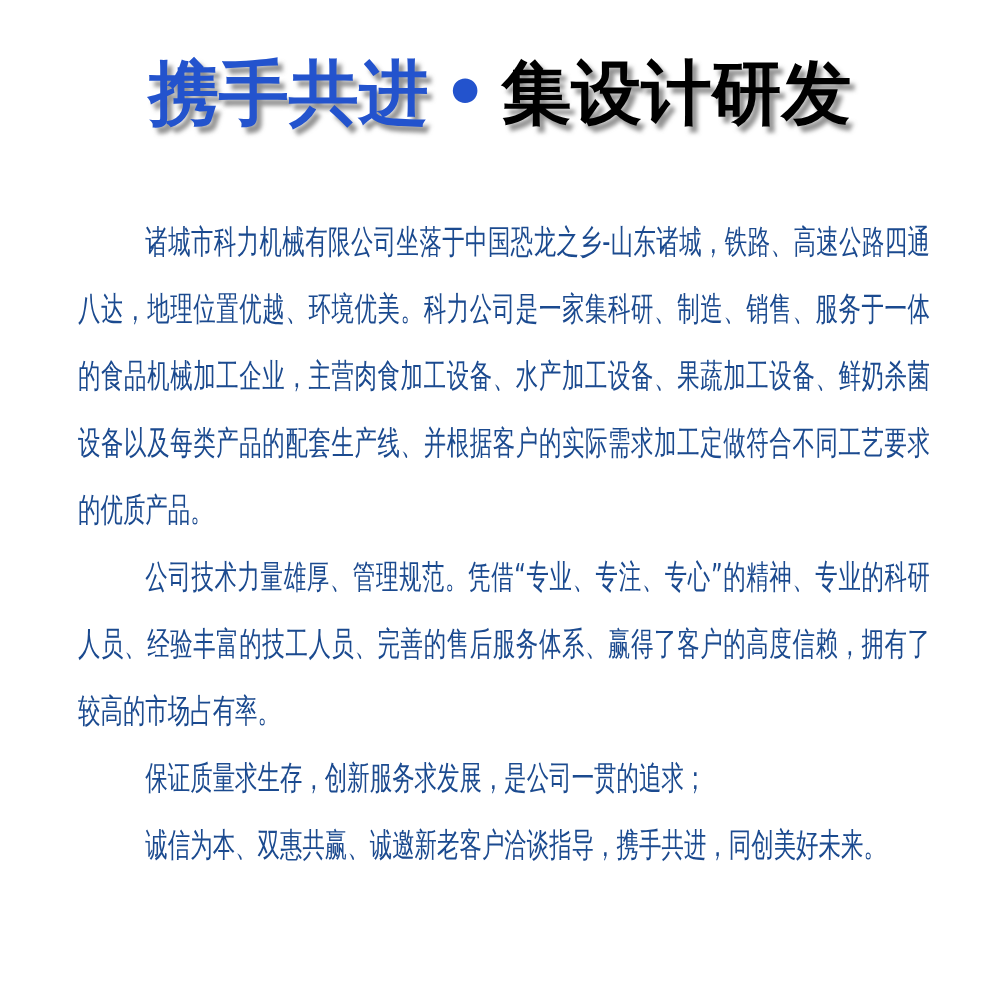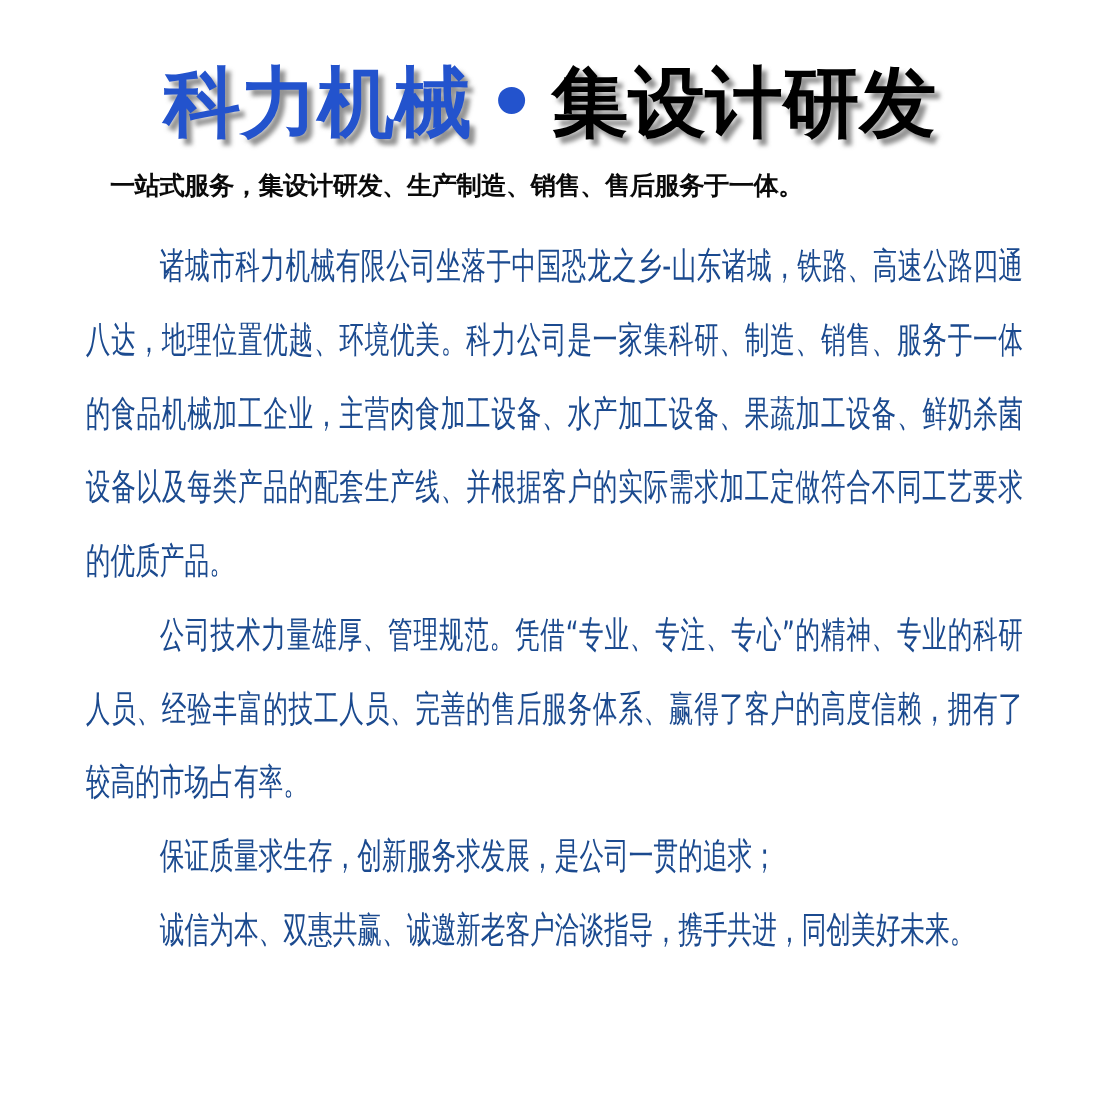--- a/index.html
+++ b/index.html
@@ -67,24 +67,23 @@
     margin: 0;
     text-indent: 3em;
   }
 </style>
 </head>
 <body>
 
 <div class="page">
 
   <h1 class="title">
-    <span class="brand">科力机械</span><span class="dot">•</span><span class="rest">集设计研发</span>
+    <span class="brand">携手共进</span><span class="dot">•</span><span class="rest">集设计研发</span>
   </h1>
 
-  <p class="subtitle">一站式服务，集设计研发、生产制造、销售、售后服务于一体。</p>
 
   <div class="body-text">
     <p>诸城市科力机械有限公司坐落于中国恐龙之乡-山东诸城，铁路、高速公路四通八达，地理位置优越、环境优美。科力公司是一家集科研、制造、销售、服务于一体的食品机械加工企业，主营肉食加工设备、水产加工设备、果蔬加工设备、鲜奶杀菌设备以及每类产品的配套生产线、并根据客户的实际需求加工定做符合不同工艺要求的优质产品。</p>
     <p>公司技术力量雄厚、管理规范。凭借“专业、专注、专心”的精神、专业的科研人员、经验丰富的技工人员、完善的售后服务体系、赢得了客户的高度信赖，拥有了较高的市场占有率。</p>
     <p>保证质量求生存，创新服务求发展，是公司一贯的追求；</p>
     <p>诚信为本、双惠共赢、诚邀新老客户洽谈指导，携手共进，同创美好未来。</p>
   </div>
 
 </div>
 

